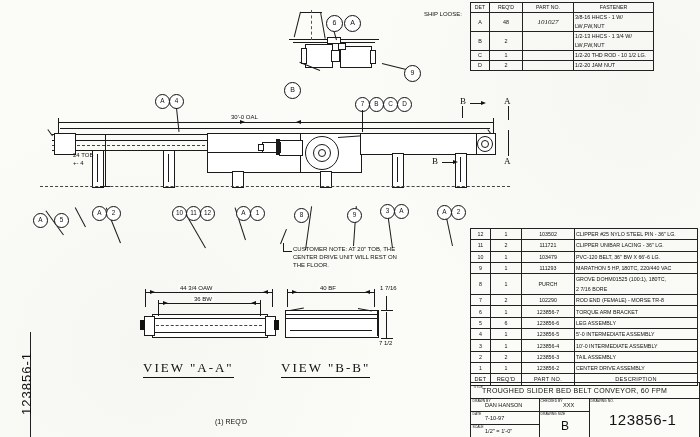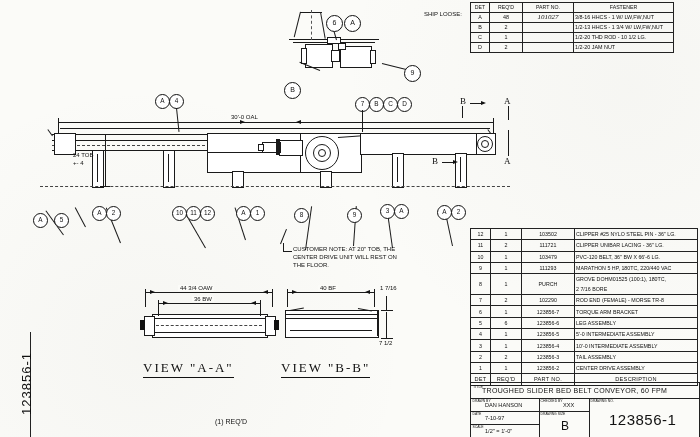--- a/index.html
+++ b/index.html
@@ -15,21 +15,21 @@
   .v{width:1px;}
   .dashdot{position:absolute;height:0;border-top:1px dashed #444;}
   .txt{position:absolute;white-space:pre;font-family:"Liberation Sans", sans-serif;color:#111;}
   .tiny6{font-size:6px;}
   .bal{position:absolute;border:1px solid #111;border-radius:50%;
        width:15px;height:15px;line-height:14px;text-align:center;font-size:7px;background:#fff;}
   .bal.sm{width:13px;height:13px;line-height:12px;font-size:6.4px;}
   table{border-collapse:collapse;}
 
   
-  #fastener{position:absolute;left:470px;top:2px;width:204px;}
+  #fastener{position:absolute;left:470px;top:2px;width:184px;}
   #fastener table{width:100%;font-size:5.4px;}
   #fastener th,#fastener td{border:1px solid #222;padding:0 1px;height:9px;line-height:9px;}
   #fastener th{font-weight:normal;font-size:5.2px;text-align:center;}
   .c-det{width:16px;text-align:center;}
   .c-req{width:30px;text-align:center;}
   .c-pn{width:48px;text-align:center;}
   .c-fast{text-align:left;padding-left:2px;}
   .hand{font-family:"Liberation Serif",serif;font-style:italic;font-size:7px;}
   #shiploose{position:absolute;left:424px;top:11px;font-size:6px;}
 

